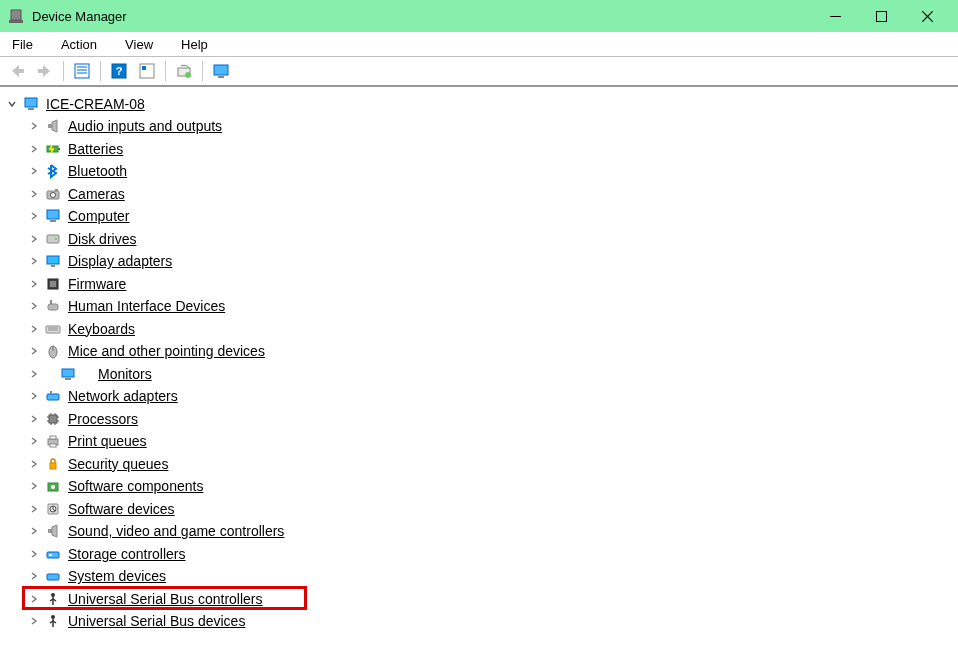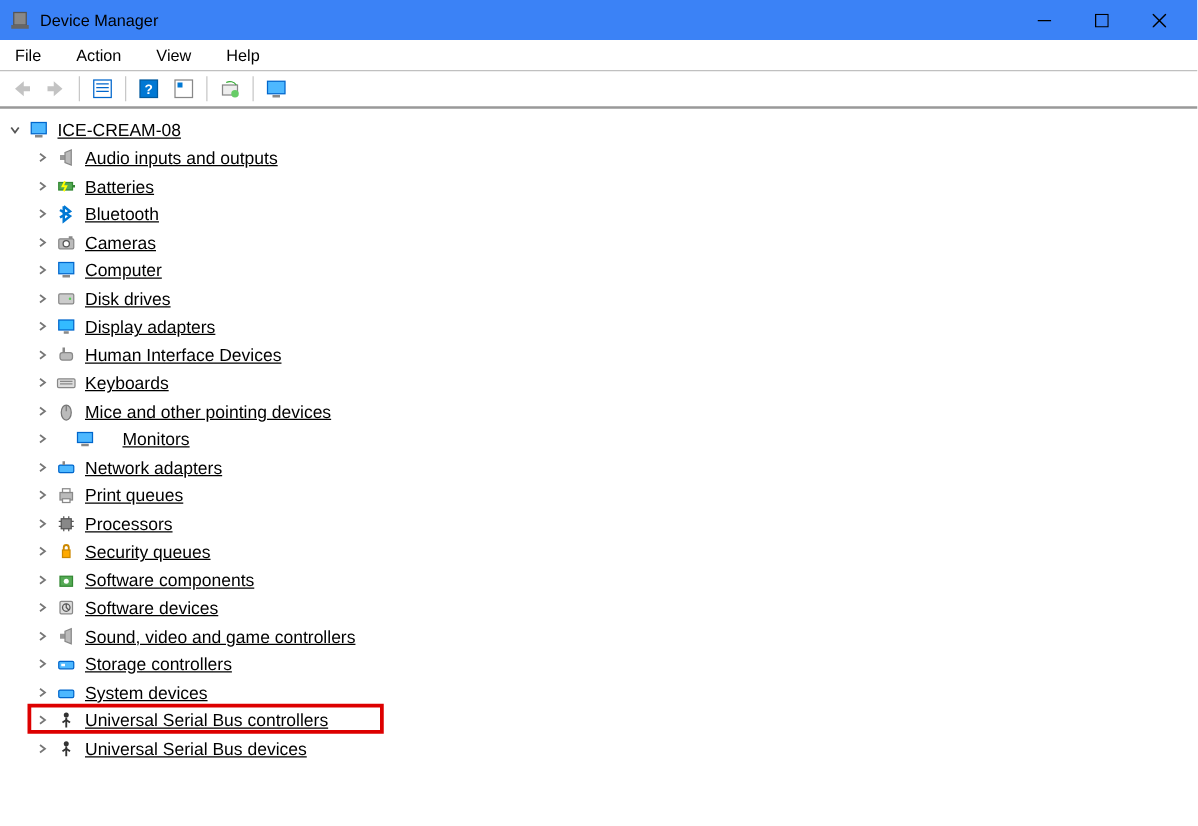--- a/index.html
+++ b/index.html
@@ -12,21 +12,21 @@
     height: 661px;
     overflow: hidden;
     user-select: none;
   }
   
   .titlebar {
     height: 32px;
     display: flex;
     align-items: center;
     padding: 12px 8px;
-    background: #3b82f6;
+    background: #86efac;
   }
   .titlebar-icon {
     width: 16px; height: 16px;
     margin-right: 8px;
     display: flex; align-items: center; justify-content: center;
   }
   .titlebar-title { font-size: 13px; flex: 0 0 auto; }
   .titlebar-spacer { flex: 1; }
   .winbtn {
     width: 46px; height: 32px;
@@ -304,20 +304,33 @@
         <span class="node-label">Display adapters</span>
       </div>
       <div class="child-row" style="position: relative;">
         <span class="expander">
           <svg width="10" height="10" viewBox="0 0 10 10">
             <path d="M3 2 L7 5 L3 8" fill="none" stroke="#777" stroke-width="1.4"></path>
           </svg>
         </span>
         <span class="node-icon">
           <svg viewBox="0 0 16 16">
+            <use href="#i-firmware"></use>
+          </svg>
+        </span>
+        <span class="node-label">Firmware</span>
+      </div>
+      <div class="child-row" style="position: relative;">
+        <span class="expander">
+          <svg width="10" height="10" viewBox="0 0 10 10">
+            <path d="M3 2 L7 5 L3 8" fill="none" stroke="#777" stroke-width="1.4"></path>
+          </svg>
+        </span>
+        <span class="node-icon">
+          <svg viewBox="0 0 16 16">
             <use href="#i-hid"></use>
           </svg>
         </span>
         <span class="node-label">Human Interface Devices</span>
       </div>
       <div class="child-row" style="position: relative;">
         <span class="expander">
           <svg width="10" height="10" viewBox="0 0 10 10">
             <path d="M3 2 L7 5 L3 8" fill="none" stroke="#777" stroke-width="1.4"></path>
           </svg>
@@ -369,37 +382,37 @@
         <span class="node-label">Network adapters</span>
       </div>
       <div class="child-row" style="position: relative;">
         <span class="expander">
           <svg width="10" height="10" viewBox="0 0 10 10">
             <path d="M3 2 L7 5 L3 8" fill="none" stroke="#777" stroke-width="1.4"></path>
           </svg>
         </span>
         <span class="node-icon">
           <svg viewBox="0 0 16 16">
+            <use href="#i-cpu"></use>
+          </svg>
+        </span>
+        <span class="node-label">Processors</span>
+      </div>
+      <div class="child-row" style="position: relative;">
+        <span class="expander">
+          <svg width="10" height="10" viewBox="0 0 10 10">
+            <path d="M3 2 L7 5 L3 8" fill="none" stroke="#777" stroke-width="1.4"></path>
+          </svg>
+        </span>
+        <span class="node-icon">
+          <svg viewBox="0 0 16 16">
             <use href="#i-printer"></use>
           </svg>
         </span>
         <span class="node-label">Print queues</span>
-      </div>
-      <div class="child-row" style="position: relative;">
-        <span class="expander">
-          <svg width="10" height="10" viewBox="0 0 10 10">
-            <path d="M3 2 L7 5 L3 8" fill="none" stroke="#777" stroke-width="1.4"></path>
-          </svg>
-        </span>
-        <span class="node-icon">
-          <svg viewBox="0 0 16 16">
-            <use href="#i-cpu"></use>
-          </svg>
-        </span>
-        <span class="node-label">Processors</span>
       </div>
       <div class="child-row" style="position: relative;">
         <span class="expander">
           <svg width="10" height="10" viewBox="0 0 10 10">
             <path d="M3 2 L7 5 L3 8" fill="none" stroke="#777" stroke-width="1.4"></path>
           </svg>
         </span>
         <span class="node-icon">
           <svg viewBox="0 0 16 16">
             <use href="#i-security"></use>

